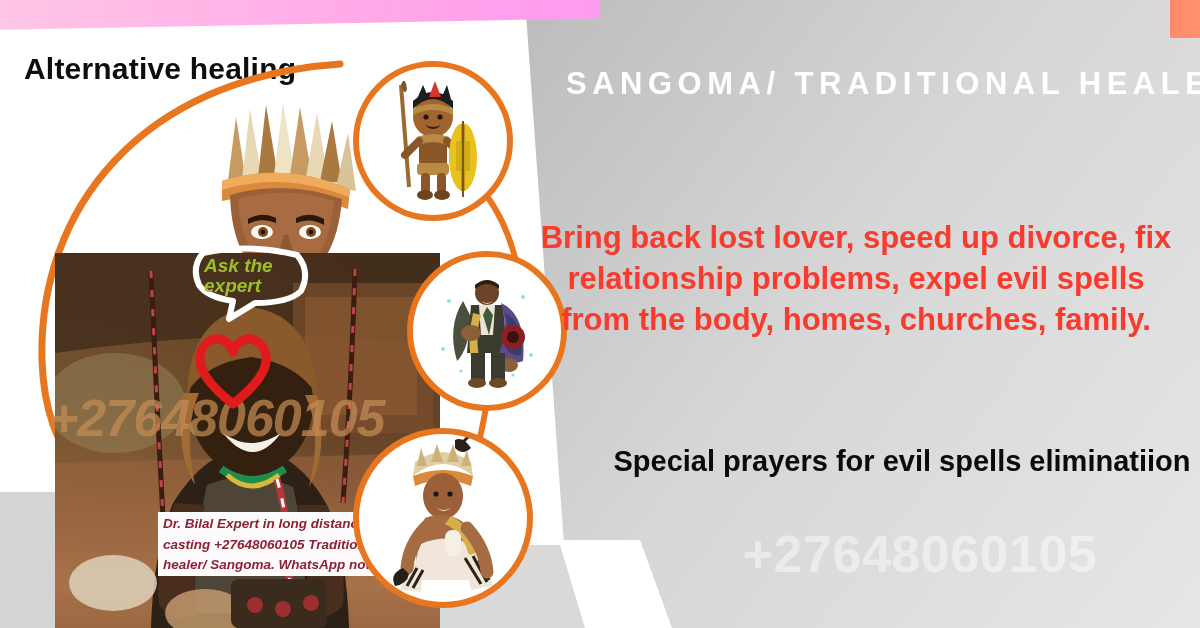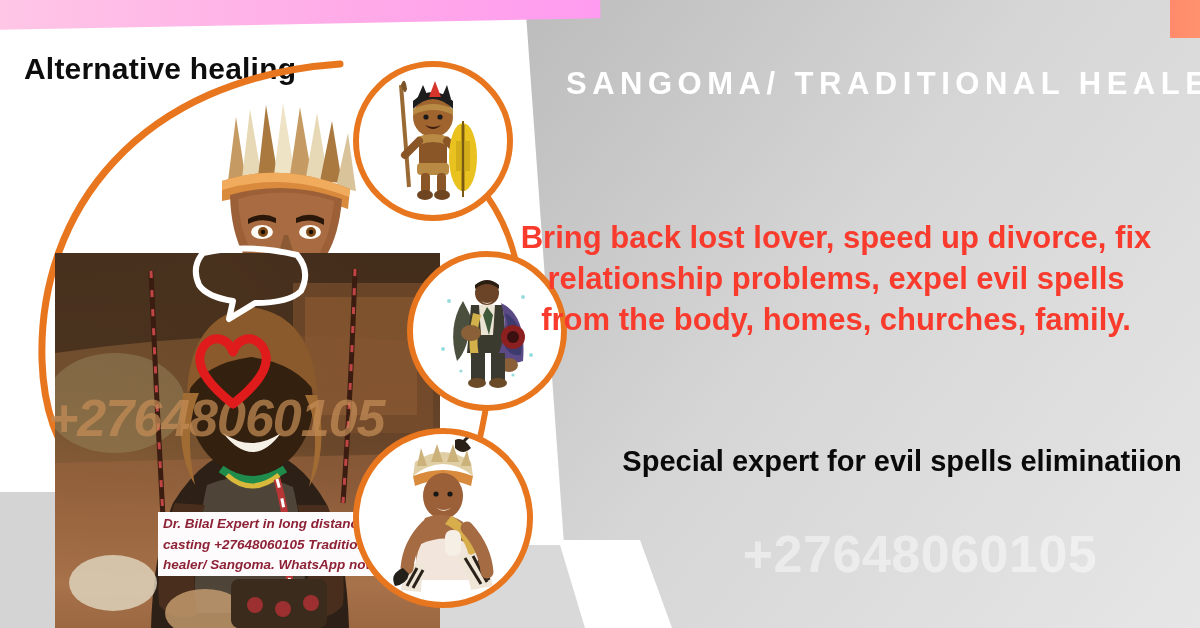--- a/index.html
+++ b/index.html
@@ -122,21 +122,21 @@
     position:absolute;left:566px;top:66px;width:612px;
     font-size:31px;font-weight:bold;color:#ffffff;
     letter-spacing:5.5px;text-align:center;white-space:nowrap;
   }
   .bigname{
     position:absolute;left:566px;top:108px;width:612px;
     font-size:64px;font-weight:bold;color:#ffffff;
     letter-spacing:9px;text-align:center;white-space:nowrap;
   }
   .red-body{
-    position:absolute;left:516px;top:217px;width:640px;
+    position:absolute;left:536px;top:217px;width:640px;
     font-size:31px;font-weight:bold;color:#f93b2e;
     line-height:1.33;text-align:center;
   }
   .black-body{
     position:absolute;left:612px;top:443px;width:580px;
     font-size:29px;font-weight:bold;color:#0a0a0a;
     line-height:1.3;text-align:center;
   }
   .wm-right{
     position:absolute;left:640px;top:524px;width:560px;
@@ -262,20 +262,21 @@
       <circle cx="228" cy="356" r="8" fill="#9c2f2f"></circle>
       <circle cx="256" cy="350" r="8" fill="#9c2f2f"></circle>
     </svg>
   </div>
 
   <div class="wm-photo">+27648060105</div>
 
   <svg class="speech" viewBox="0 0 130 78">
     <path d="M18 8 Q64 -2 112 10 Q126 26 116 46 Q104 58 70 58 L44 74 L48 56 Q22 52 14 40 Q6 22 18 8 Z" fill="none" stroke="#ffffff" stroke-width="6" stroke-linejoin="round"></path>
   </svg>
+  <div class="speech-text">Ask the expert</div>
 
   <svg class="heart" viewBox="0 0 86 80">
     <path d="M43 74 C 10 48 4 30 14 16 C 24 4 38 8 43 22 C 48 8 62 4 72 16 C 82 30 76 48 43 74 Z" fill="none" stroke="#e01b1b" stroke-width="9" stroke-linejoin="round"></path>
   </svg>
 
   <div class="caption-box"></div>
   <div class="caption-text">Dr. Bilal Expert in long distance casting +27648060105 Traditional healer/ Sangoma. WhatsApp now</div>
 
   <svg class="connector">
     <path d="M487 196 Q508 226 516 262" fill="none" stroke="#e8761f" stroke-width="6" stroke-linecap="round"></path>
@@ -401,16 +402,16 @@
       <path d="M108 94 Q126 114 128 138" stroke="#a56b42" stroke-width="13" fill="none" stroke-linecap="round"></path>
 
       <rect x="86" y="96" width="16" height="26" rx="7" fill="#f6efe6"></rect>
 
       <path d="M44 134 Q30 140 36 152 Q48 150 50 140 Z" fill="#23201a"></path>
     </svg>
   </div>
 
   <div class="kicker">SANGOMA/ TRADITIONAL HEALER</div>
   <div class="red-body">Bring back lost lover, speed up divorce, fix relationship problems, expel evil spells from the body, homes, churches, family.</div>
-  <div class="black-body">Special expert for  evil spells eliminatiion</div>
+  <div class="black-body">Special prayers for  evil spells eliminatiion</div>
   <div class="wm-right">+27648060105</div>
 
 </div>
 
 </body></html>

